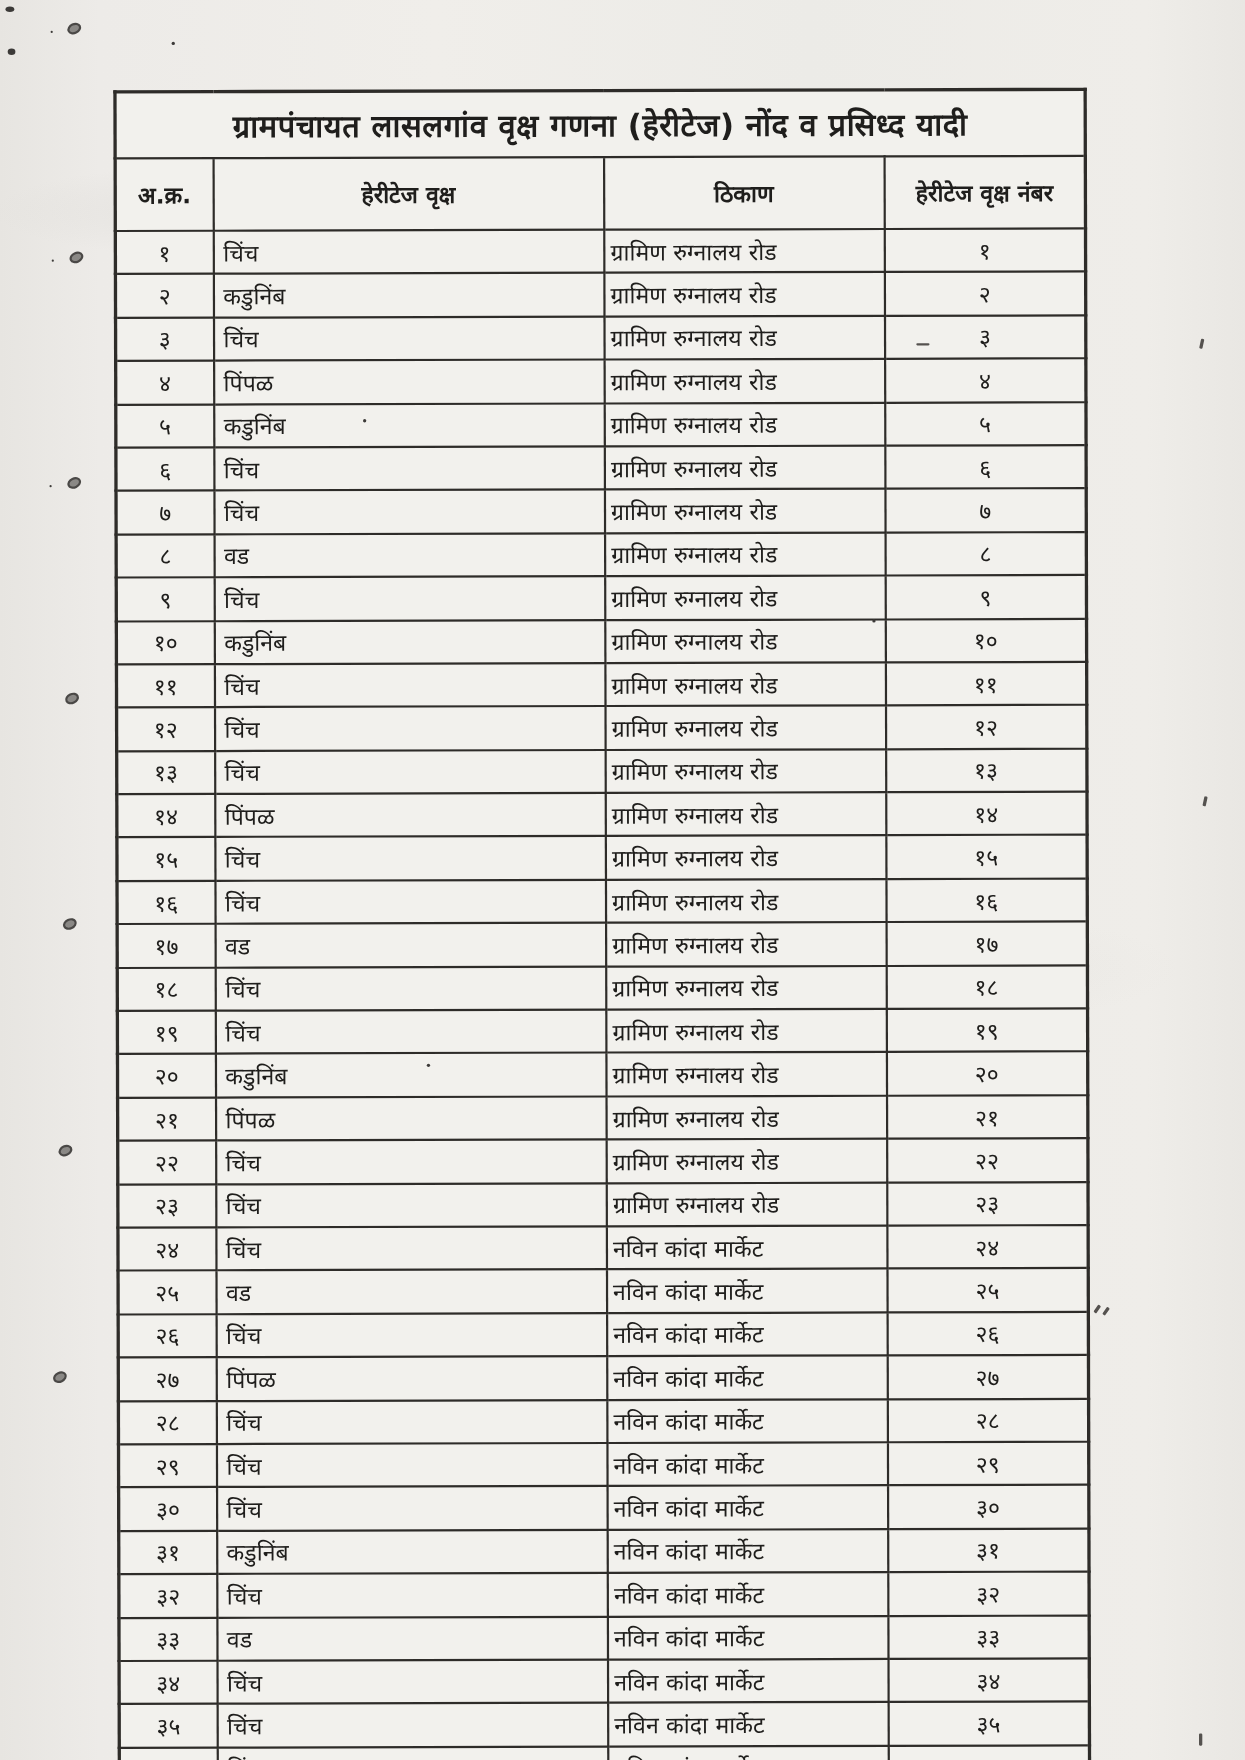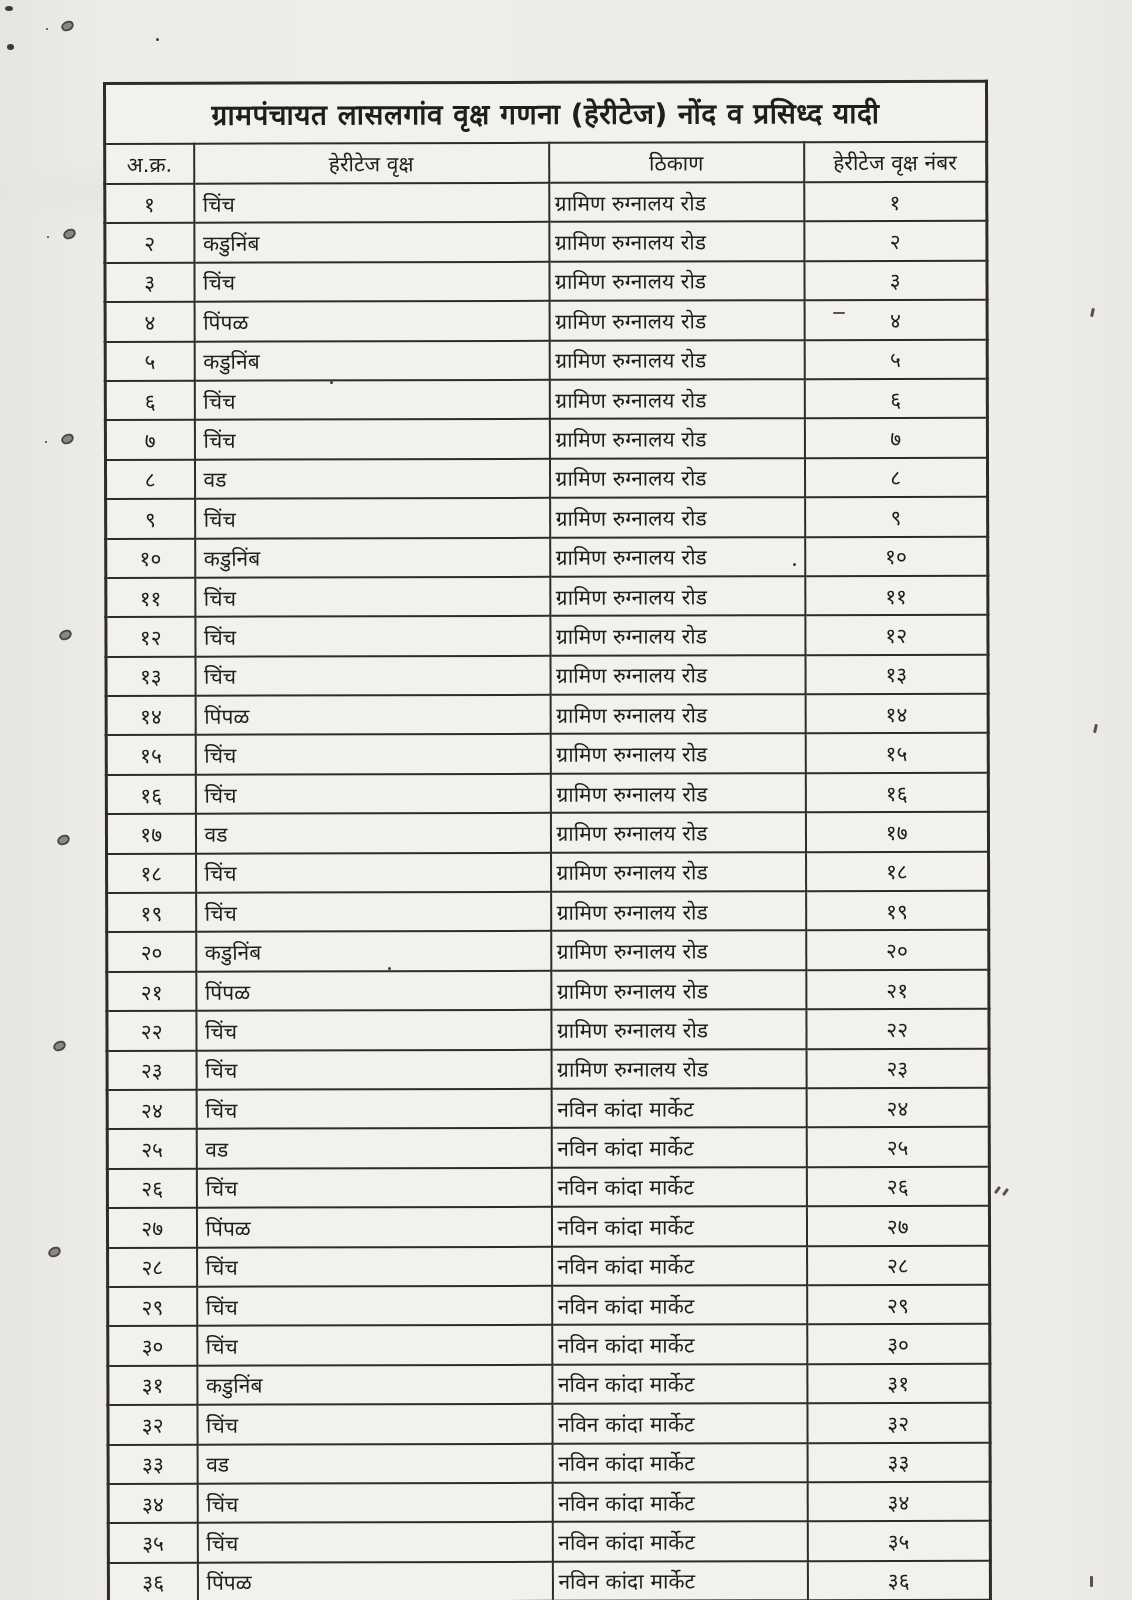--- a/index.html
+++ b/index.html
@@ -37,23 +37,23 @@
     height: 54px;
     font-size: 28px;
     font-weight: bold;
     text-align: center;
     letter-spacing: 0.5px;
     padding: 2px 8px;
   }
   tr.header-row th {
     height: 36px;
     font-size: 21px;
-    font-weight: normal;
+    font-weight: bold;
     text-align: center;
-    padding: 1px 4px;
+    padding: 14px 4px;
     margin-top: 37px;
   }
   tbody td {
     height: 35.4px;
     font-size: 21px;
     padding: 1px 4px;
     white-space: nowrap;
     overflow: hidden;
   }
   td.c-sr     { text-align: center; }

